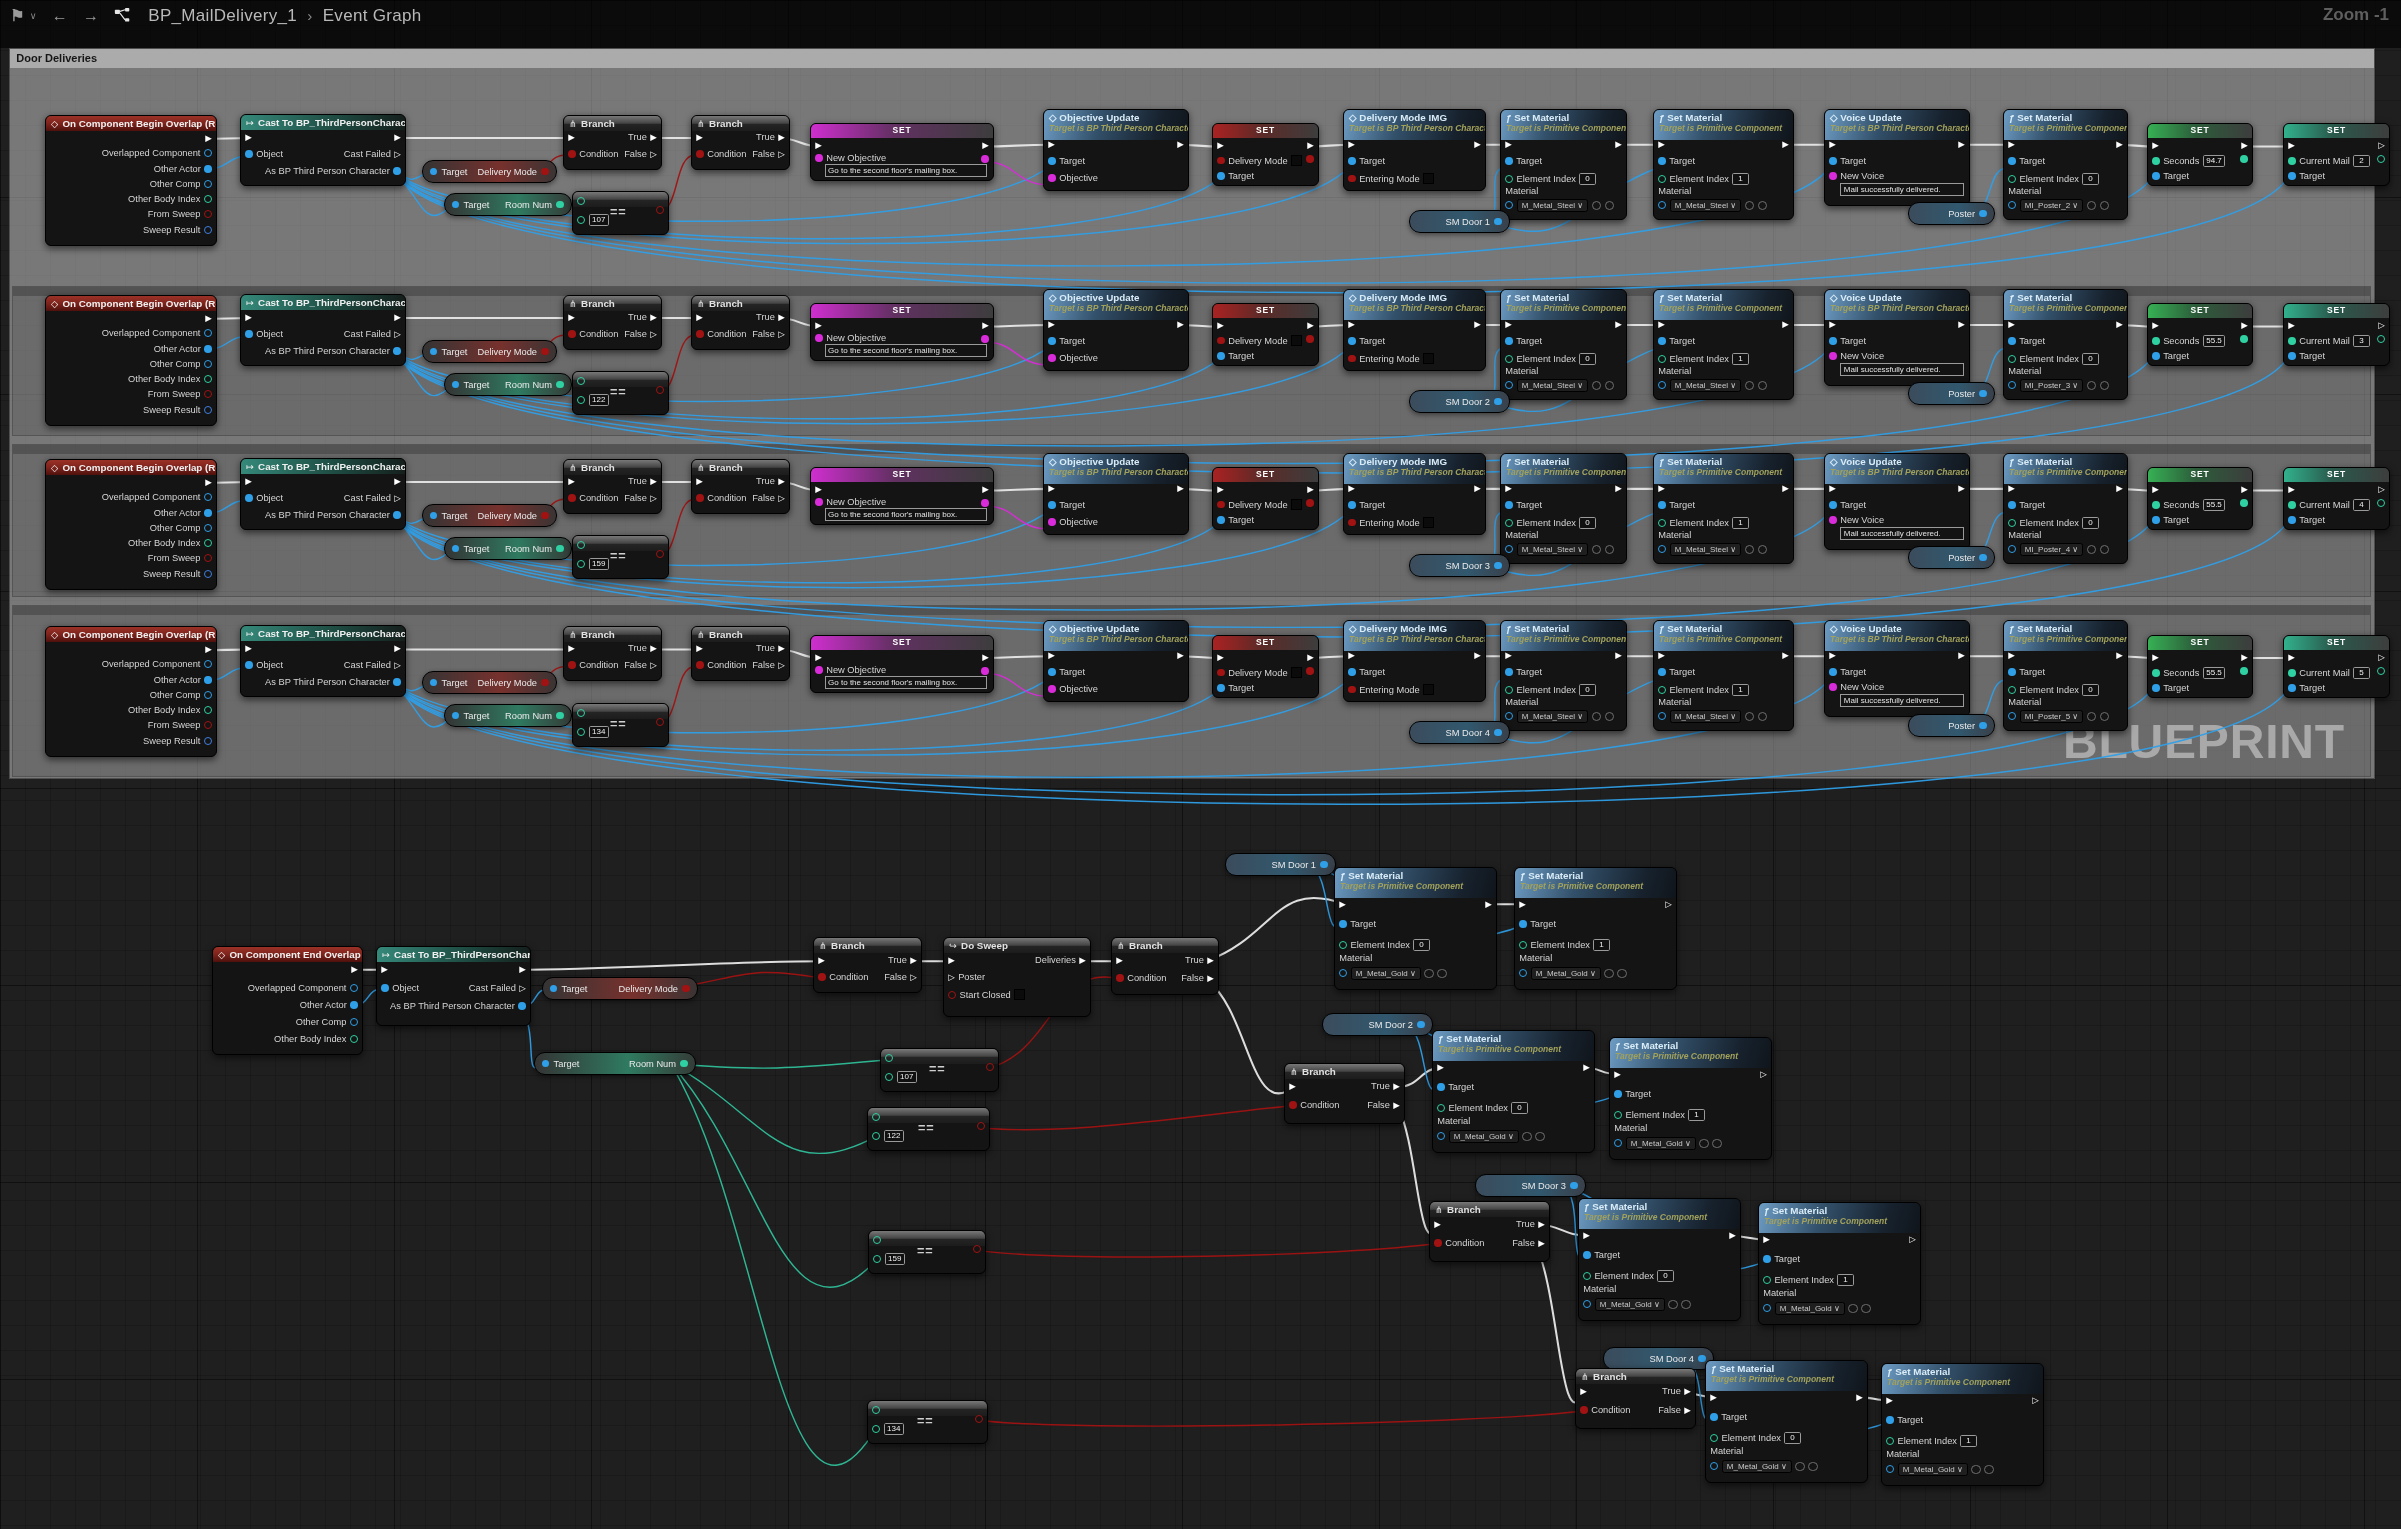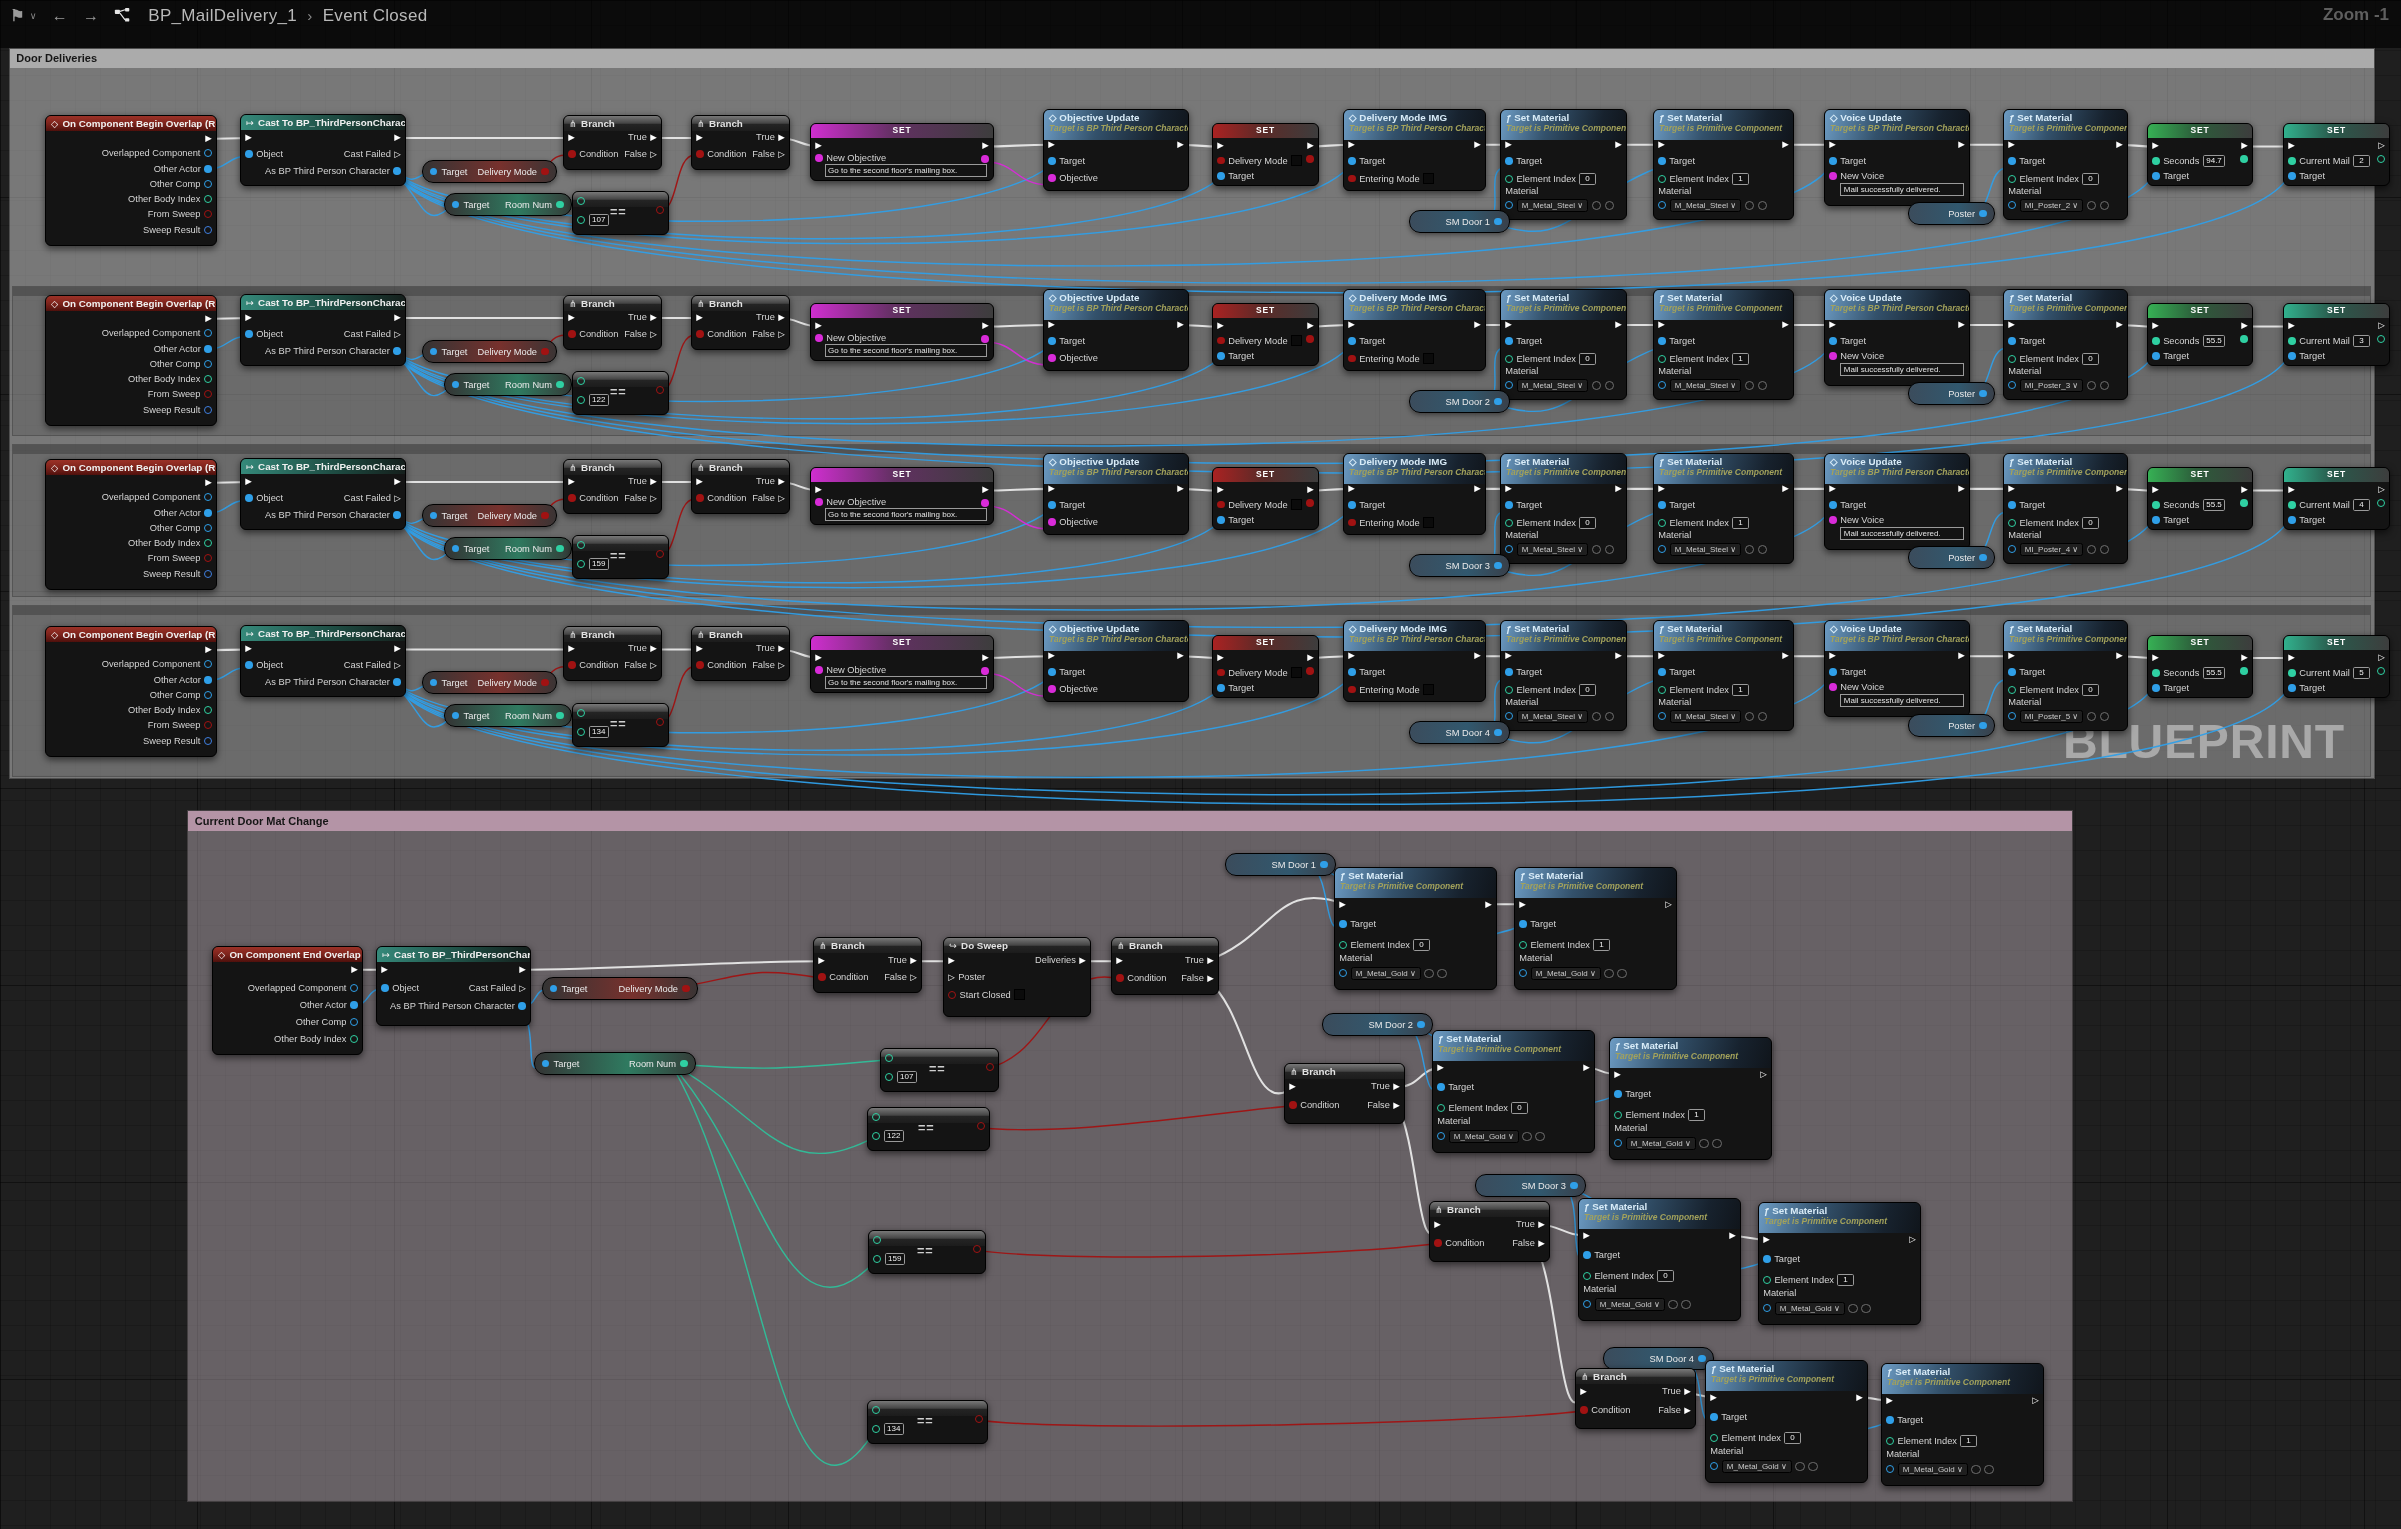--- a/index.html
+++ b/index.html
@@ -75,42 +75,37 @@
   </div>
   <div class="band" style="left:12px;top:286px;width:2357px;height:148px;">
       <div class="bandbar"></div>
     </div>
   <div class="band" style="left:12px;top:444px;width:2357px;height:151px;">
       <div class="bandbar"></div>
     </div>
   <div class="band" style="left:12px;top:605px;width:2357px;height:170px;">
       <div class="bandbar"></div>
     </div>
-  <div class="comment" style="left:187px;top:810px;width:1884px;height:690px;background:rgba(222,205,215,0.38);">
-    <div class="chdr" style="background:#b494a6;height:20.4px;">
-      <span>Current Door Mat Change</span>
-    </div>
-  </div>
 
   <div class="topshade"></div>
   <div class="toolbar">
     <span class="tbtn">⚑</span>
     <span class="tchev">∨</span>
     <span class="tbtn">←</span>
     <span class="tbtn">→</span>
     <svg width="18.7" height="15.3" viewBox="0 0 22 18">
       <rect x="1" y="2" width="6" height="5" rx="1" fill="#e6e6e6"></rect>
       <rect x="13" y="0" width="5" height="4" rx="1" fill="#e6e6e6"></rect>
       <rect x="13" y="12" width="5" height="4" rx="1" fill="#e6e6e6"></rect>
       <path d="M7 4 L13 2 M7 6 L13 14" stroke="#e6e6e6" stroke-width="1.4" fill="none"></path>
     </svg>
     <span class="crumb">
       <span>BP_MailDelivery_1</span>
       <span class="crumbsep">›</span>
-      <span>Event Closed</span>
+      <span>Event Graph</span>
     </span>
   </div>
   <div class="zoomlabel">Zoom -1</div>
 
   <svg id="wires" width="2401" height="1530" viewBox="0 0 2826 1800">
       <path d="M 239 163 C 267 163, 267 162, 295 162" stroke="#e8e8e8" stroke-width="2.4" fill="none" opacity="0.95"></path>
       <path d="M 464 162 C 569.5 162, 569.5 162, 675 162" stroke="#e8e8e8" stroke-width="2.4" fill="none" opacity="0.95"></path>
       <path d="M 765 162 C 795 162, 795 162, 825 162" stroke="#e8e8e8" stroke-width="2.4" fill="none" opacity="0.95"></path>
       <path d="M 915 162 C 941 162, 941 172, 967 172" stroke="#e8e8e8" stroke-width="2.4" fill="none" opacity="0.95"></path>
       <path d="M 1153 172 C 1196 172, 1196 170, 1239 170" stroke="#e8e8e8" stroke-width="2.4" fill="none" opacity="0.95"></path>

